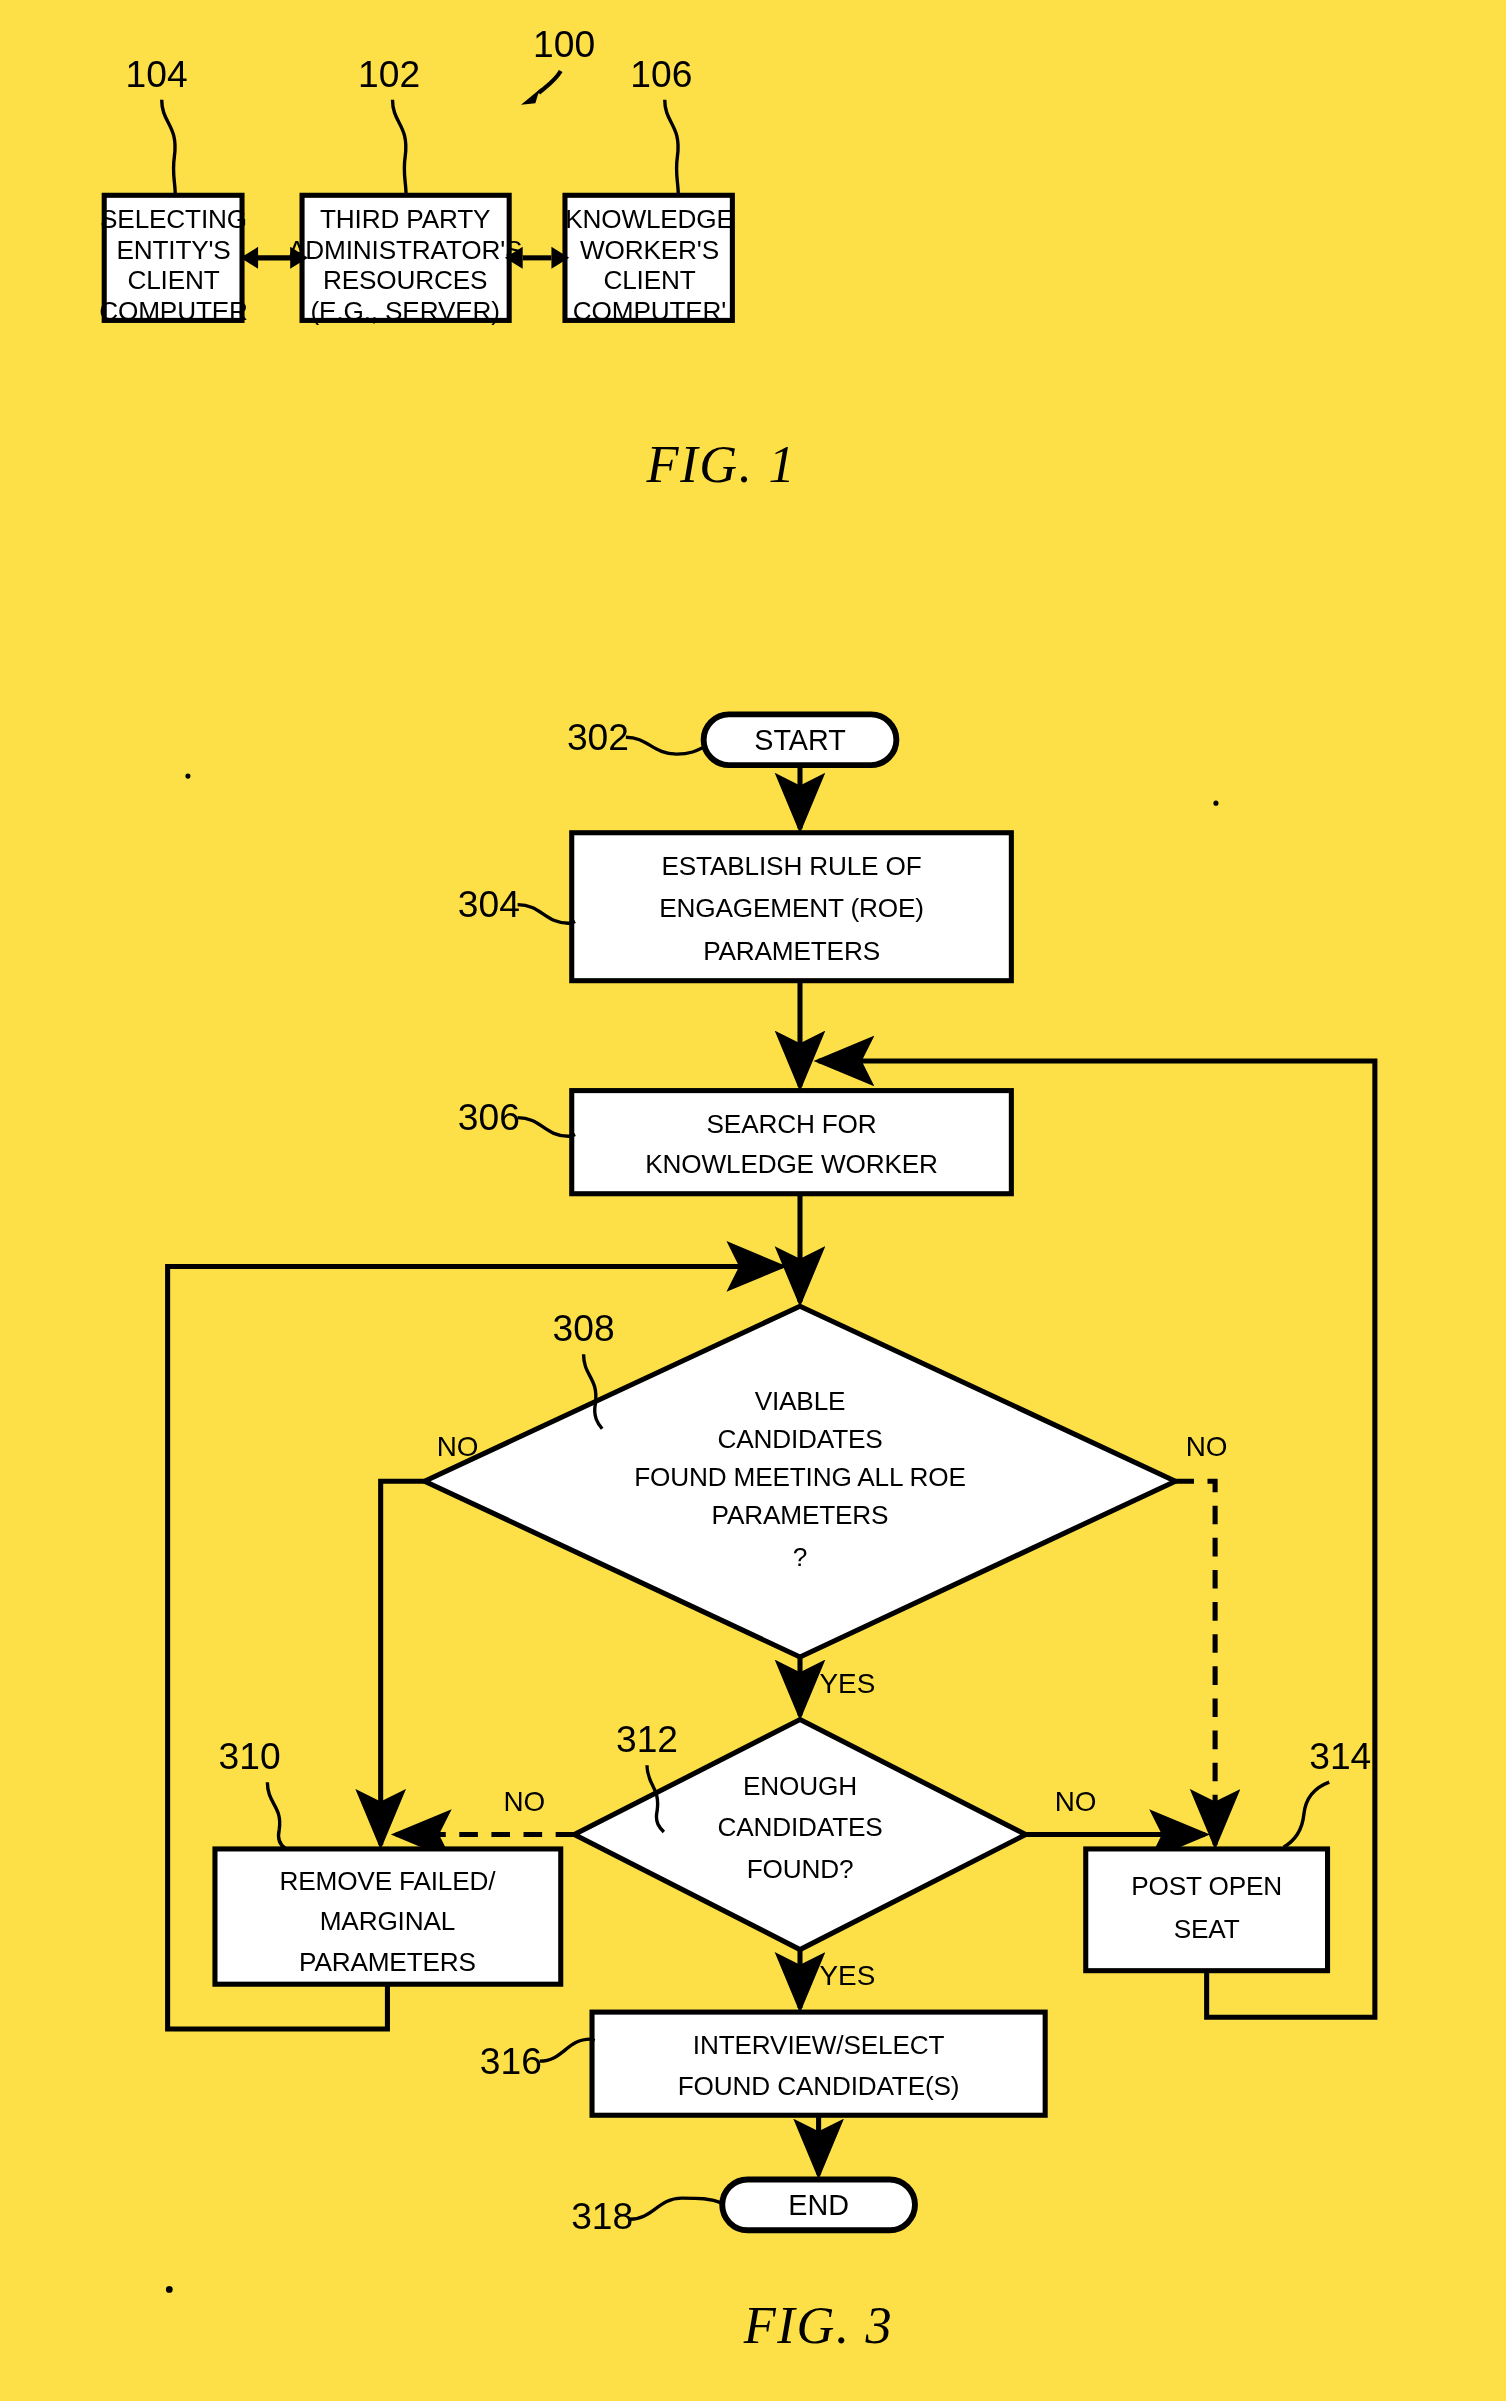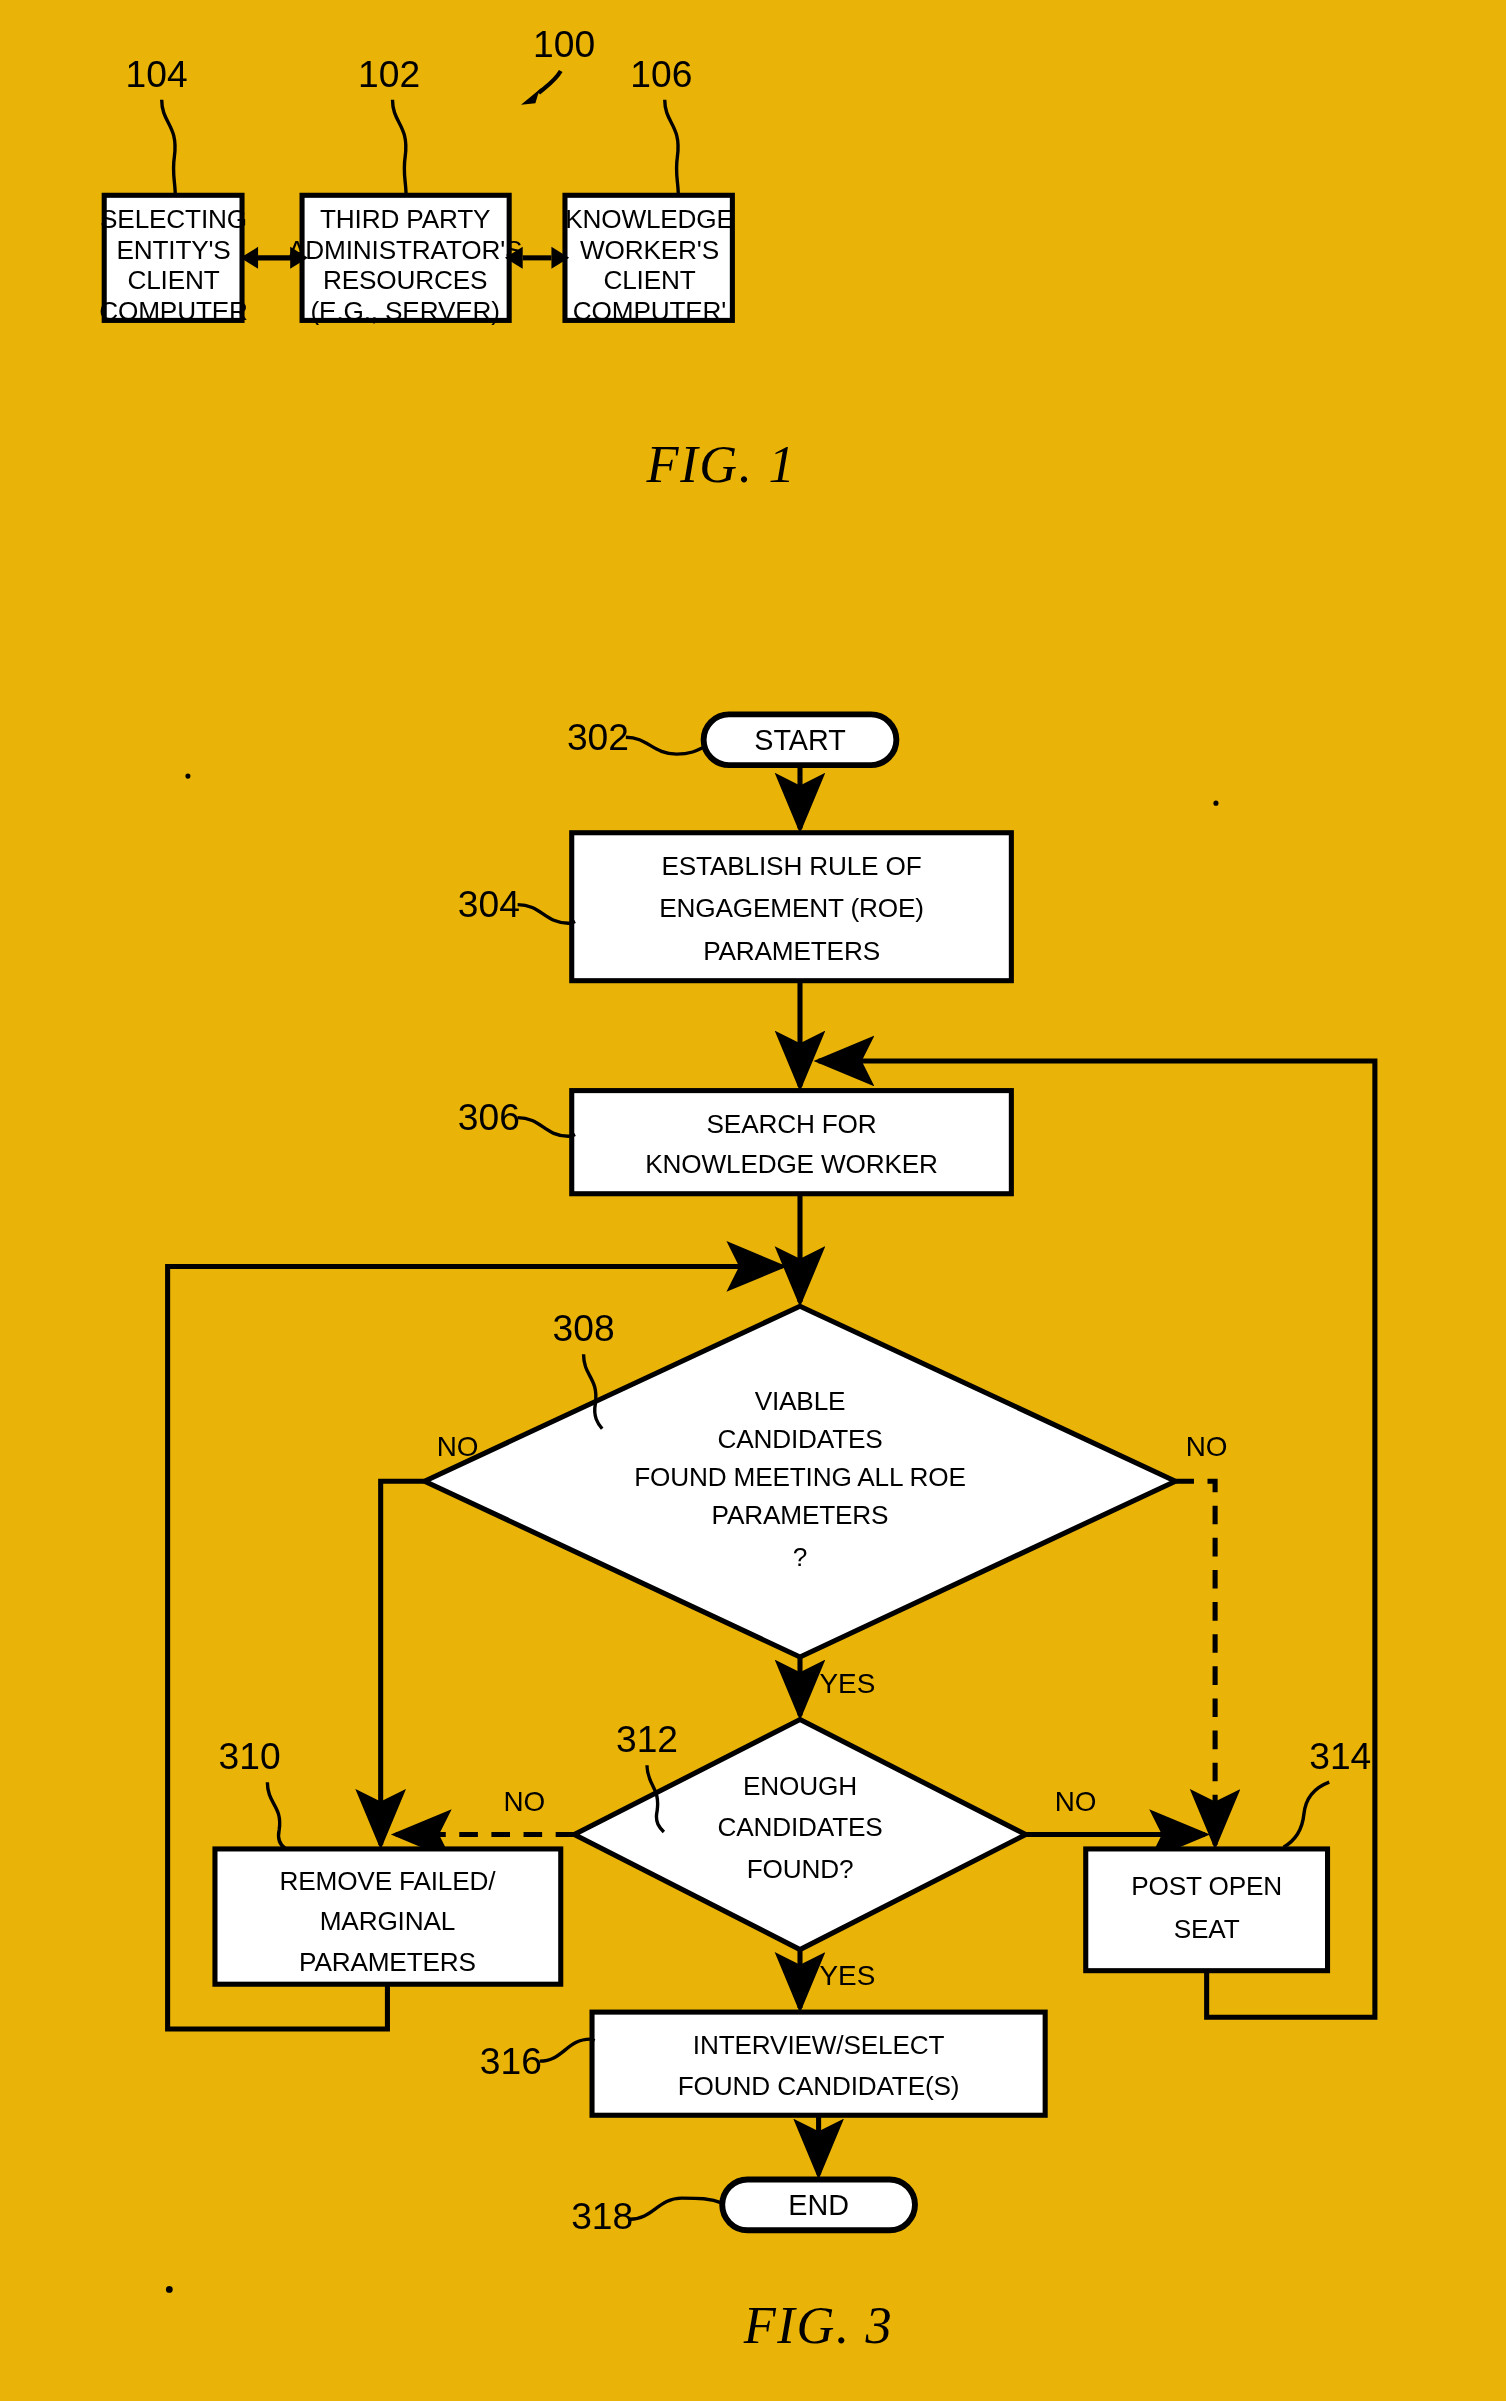--- a/index.html
+++ b/index.html
@@ -11,21 +11,21 @@
     width: 1507px;
     height: 2401px;
     font-family: "Liberation Sans", sans-serif;
     color: #000000;
     overflow: hidden;
   }
   #sheet {
     position: relative;
     width: 1507px;
     height: 2401px;
-    background: #eab308;
+    background: #fde047;
   }
   svg#diagram {
     position: absolute;
     top: 0;
     left: 0;
     width: 1507px;
     height: 2401px;
     display: block;
   }
   .node-box {

